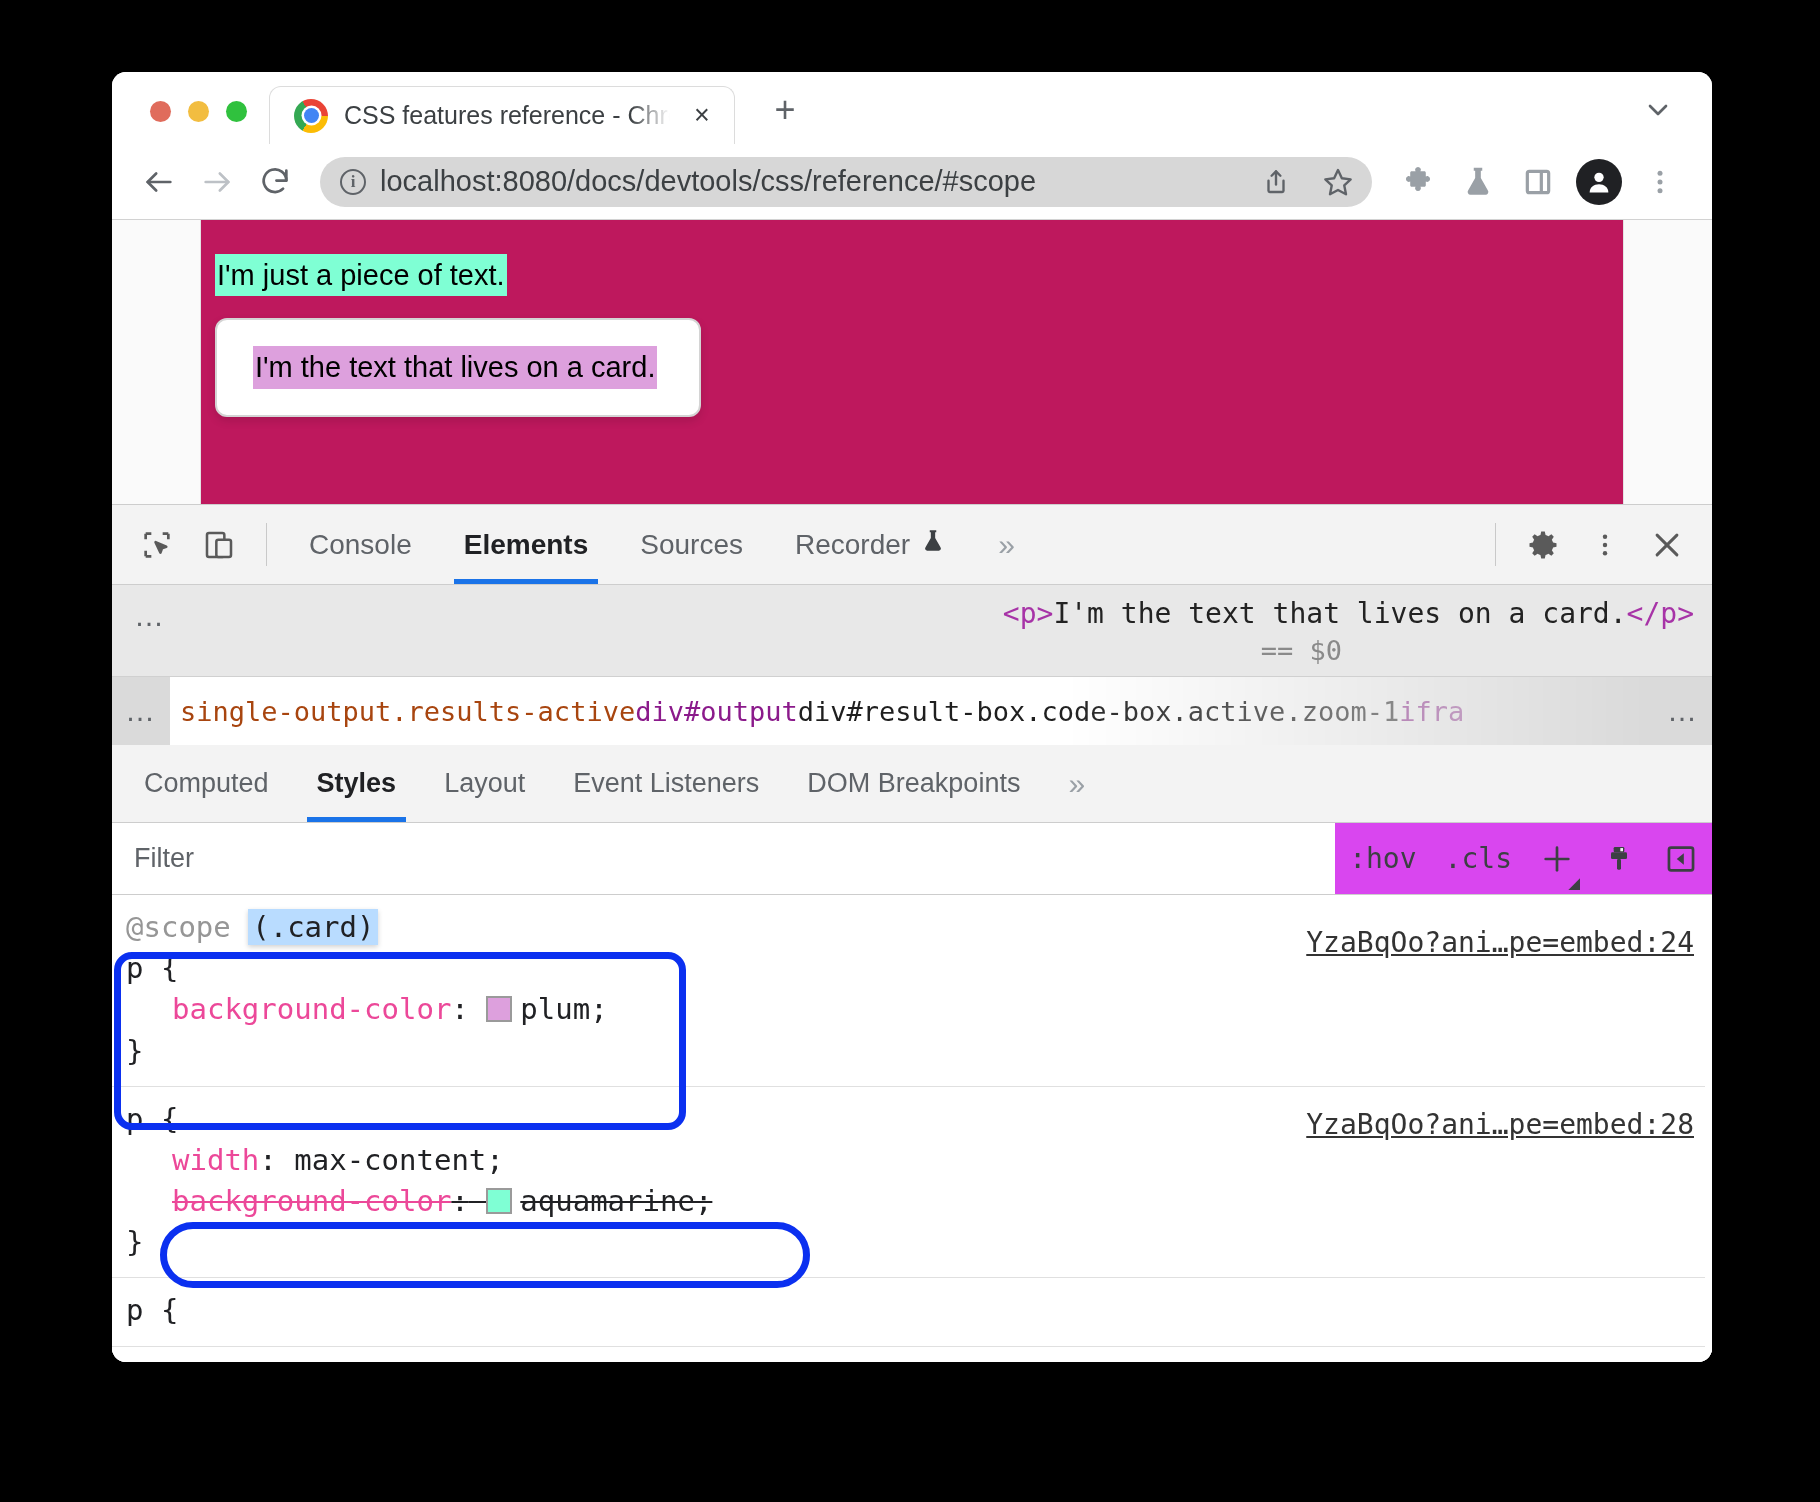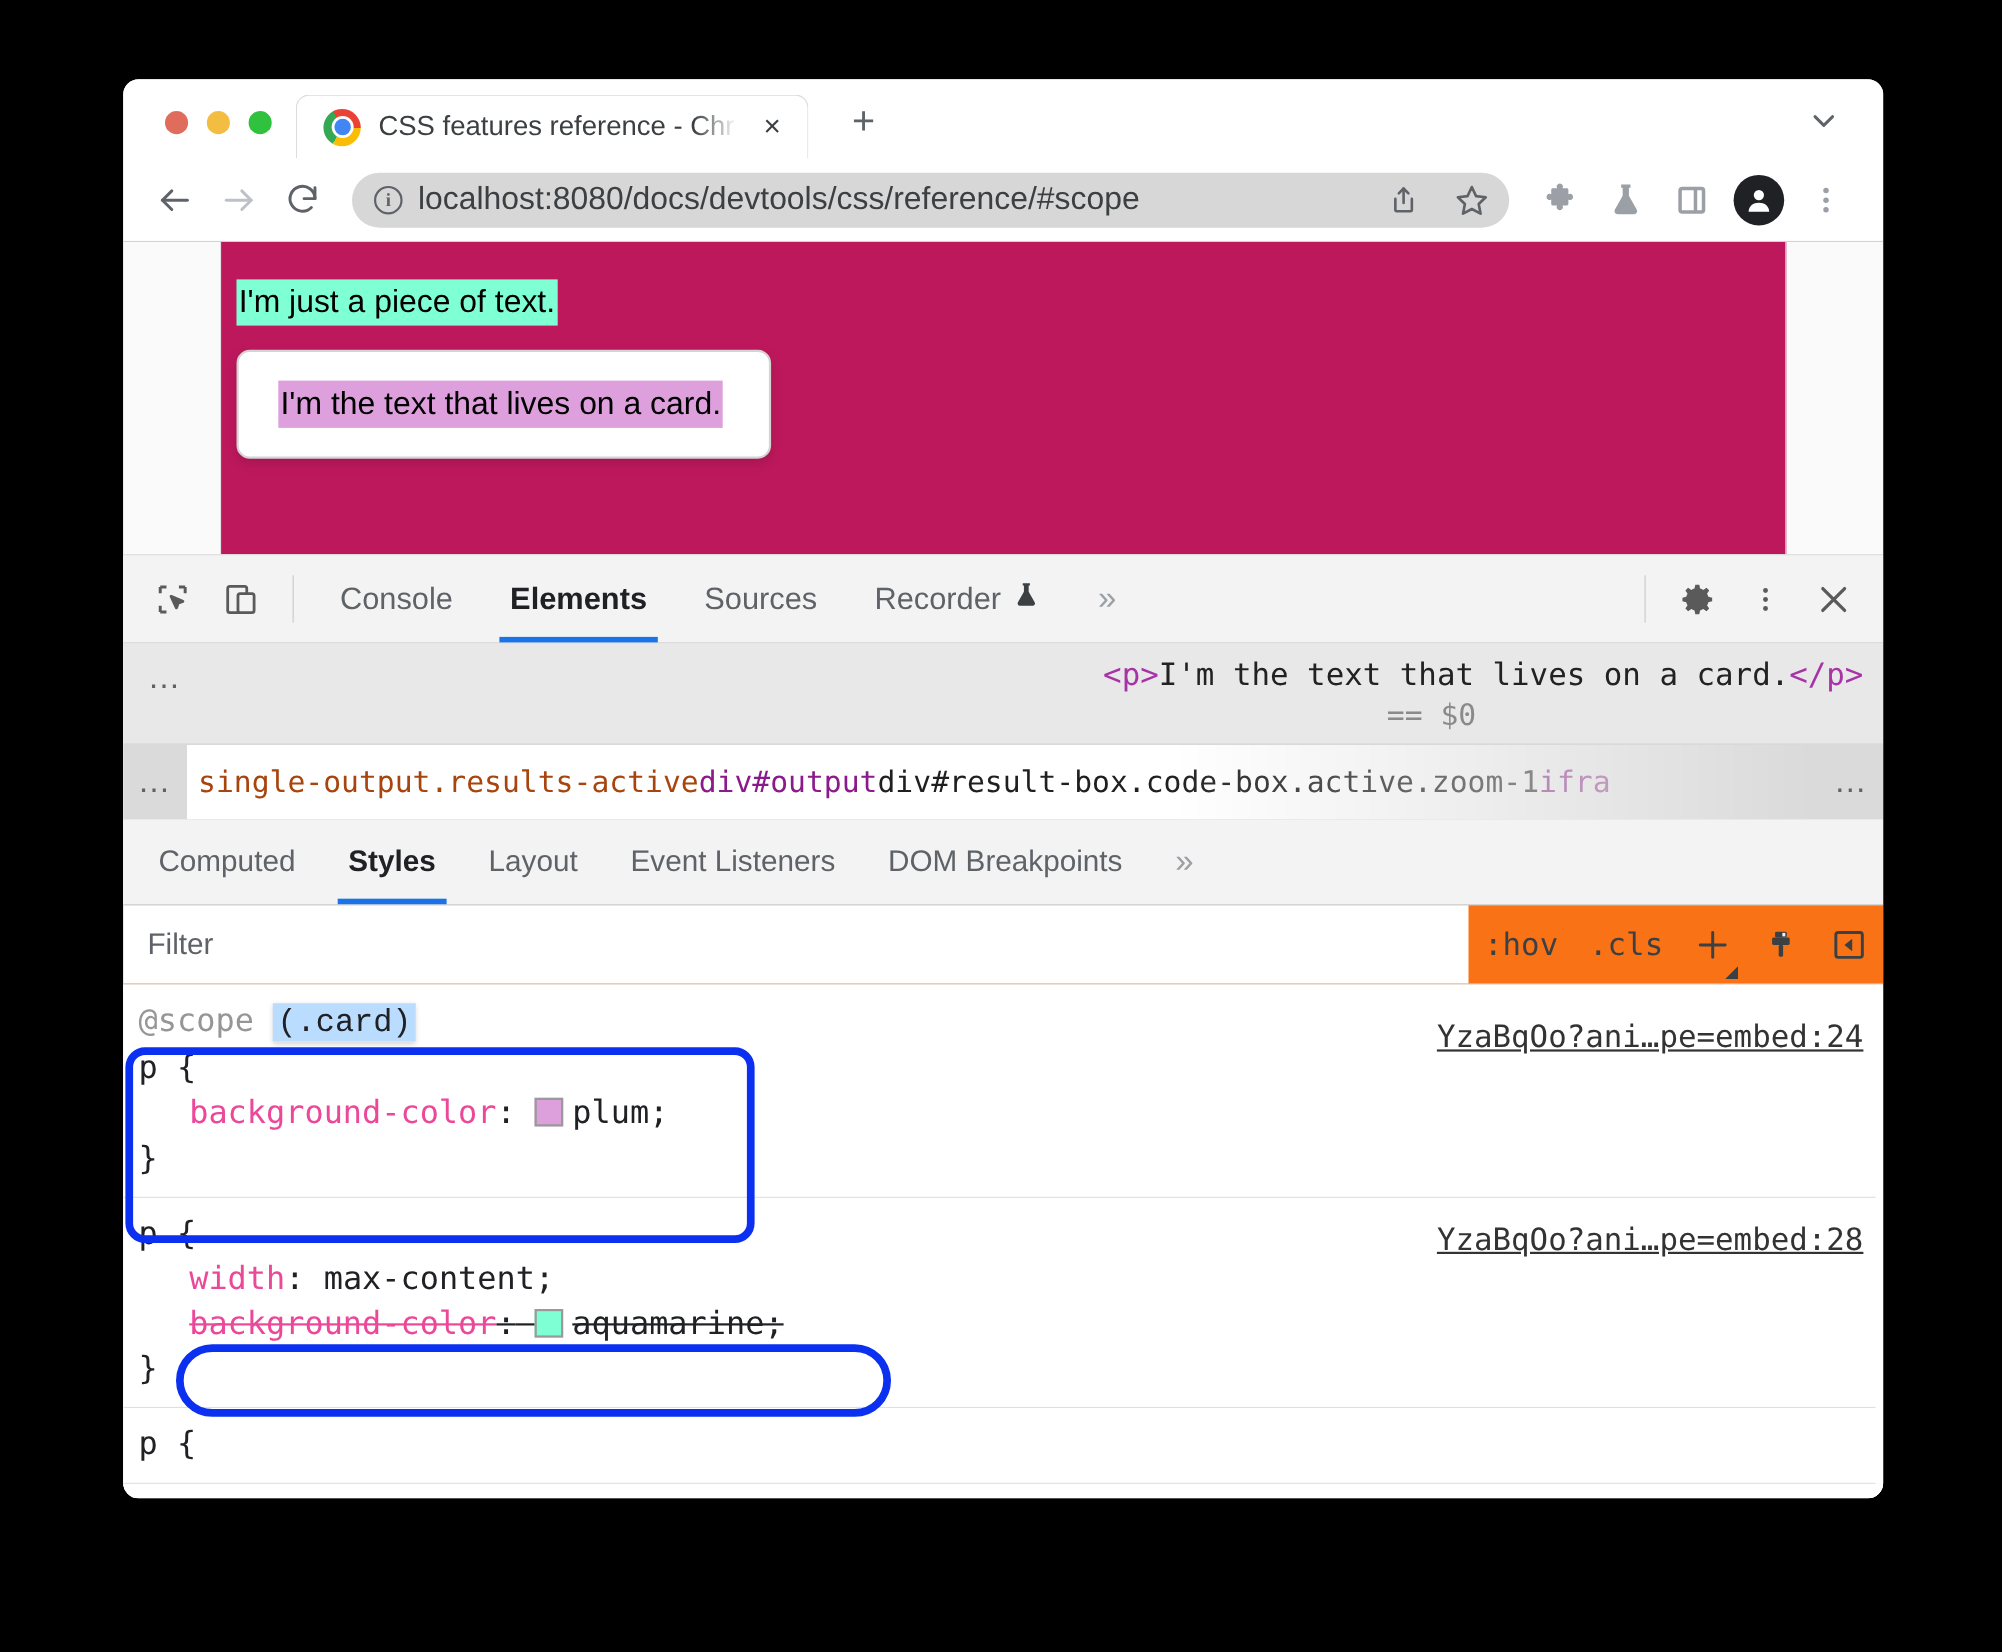--- a/index.html
+++ b/index.html
@@ -403,21 +403,21 @@
     position: absolute;
     left: 14px; right: 14px; bottom: 0;
     height: 5px;
     background: #1a73e8;
   }
   .sub-tab .chev { font-size: 30px; color: #9aa0a6; }
 
   
   .filter-bar {
     height: 72px;
-    background: #f97316;
+    background: #d946ef;
     border-bottom: 1px solid #cdcdcd;
     display: flex;
     align-items: stretch;
     gap: 0;
   }
   .filter-input {
     flex: 1 1 auto;
     background: #ffffff;
     border: none;
     outline: none;
@@ -468,21 +468,20 @@
 
   .kw-gray  { color: #969696; }
   .prop-red { color: #ec4899; }
   .val-dark { color: #202124; }
 
   .scope-pill {
     background: #b9dcff;
     padding: 1px 4px;
     box-shadow: 0 2px 5px rgba(0,0,0,0.18);
     color: #202124;
-    font-family: Liberation Mono, monospace;
   }
 
   .swatch {
     display: inline-block;
     width: 26px; height: 26px;
     border: 2px solid #9a9a9a;
     vertical-align: -3px;
     margin-right: 8px;
   }
   .sw-plum { background: #dda0dd; }

